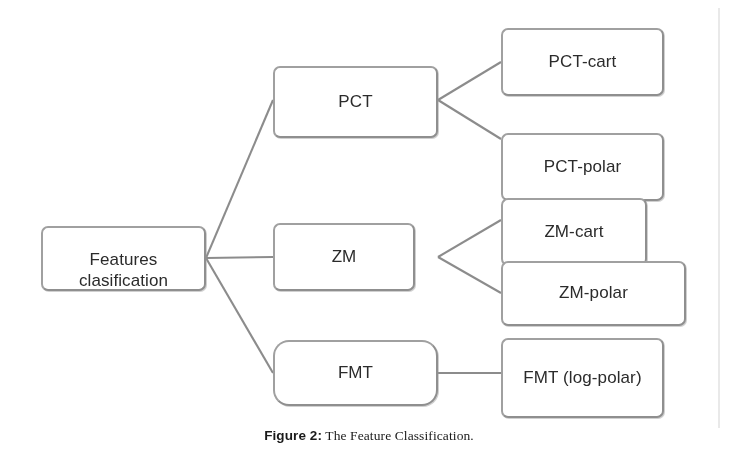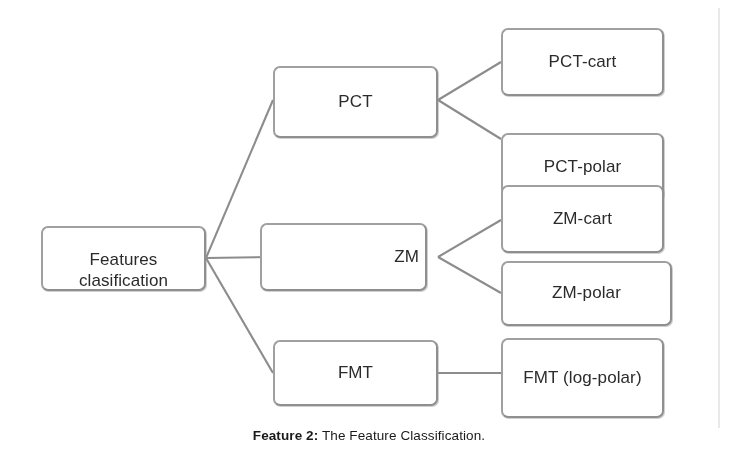--- a/index.html
+++ b/index.html
@@ -63,45 +63,46 @@
 
   .node-label {
     display: block;
     padding: 0 6px;
     white-space: pre-line;
   }
 
   
   #node-root      { left: 41px;  top: 226px; width: 165px; height: 65px; }
   #node-pct       { left: 273px; top: 66px;  width: 165px; height: 72px; }
-  #node-zm        { left: 260px; top: 223px; width: 167px; height: 68px; justify-content: flex-end; }
-  #node-fmt       { left: 273px; top: 340px; width: 165px; height: 66px; }
+  #node-zm        { left: 273px; top: 223px; width: 142px; height: 68px; }
+  #node-fmt       { left: 273px; top: 340px; width: 165px; height: 66px; border-radius: 16px; }
   #node-pct-cart  { left: 501px; top: 28px;  width: 163px; height: 68px; }
   #node-pct-polar { left: 501px; top: 108px; width: 163px; height: 68px; margin-top: 25px; }
-  #node-zm-cart   { left: 501px; top: 185px; width: 163px; height: 68px; }
-  #node-zm-polar  { left: 501px; top: 261px; width: 171px; height: 65px; }
+  #node-zm-cart   { left: 501px; top: 198px; width: 146px; height: 68px; }
+  #node-zm-polar  { left: 501px; top: 261px; width: 185px; height: 65px; }
   #node-fmt-polar { left: 501px; top: 338px; width: 163px; height: 80px; }
 
   #node-root .node-label { font-size: 17px; margin-top: 24px; }
 
   .caption {
     position: absolute;
     left: 0;
     top: 428px;
     width: 738px;
     text-align: center;
     font-size: 13.5px;
     color: #1a1a1a;
     letter-spacing: 0.1px;
   }
   .caption .caption-prefix {
     font-weight: bold;
   }
   .caption .caption-text {
     font-weight: normal;
+    font-family: Liberation Serif, serif;
   }
 </style>
 </head>
 <body>
 
 <div id="figure-root">
 
   <div class="page-rule"></div>
 
   <svg class="connectors" width="738" height="451" viewBox="0 0 738 451" xmlns="http://www.w3.org/2000/svg">
@@ -152,16 +153,16 @@
 
   <div class="node" id="node-zm-polar">
     <span class="node-label">ZM-polar</span>
   </div>
 
   <div class="node" id="node-fmt-polar">
     <span class="node-label">FMT (log-polar)</span>
   </div>
 
   <div class="caption">
-    <span class="caption-prefix">Feature 2:</span><span class="caption-text"> <span>The Feature Classification.</span></span>
+    <span class="caption-prefix">Figure 2:</span><span class="caption-text"> <span>The Feature Classification.</span></span>
   </div>
 
 </div>
 
 </body></html>

